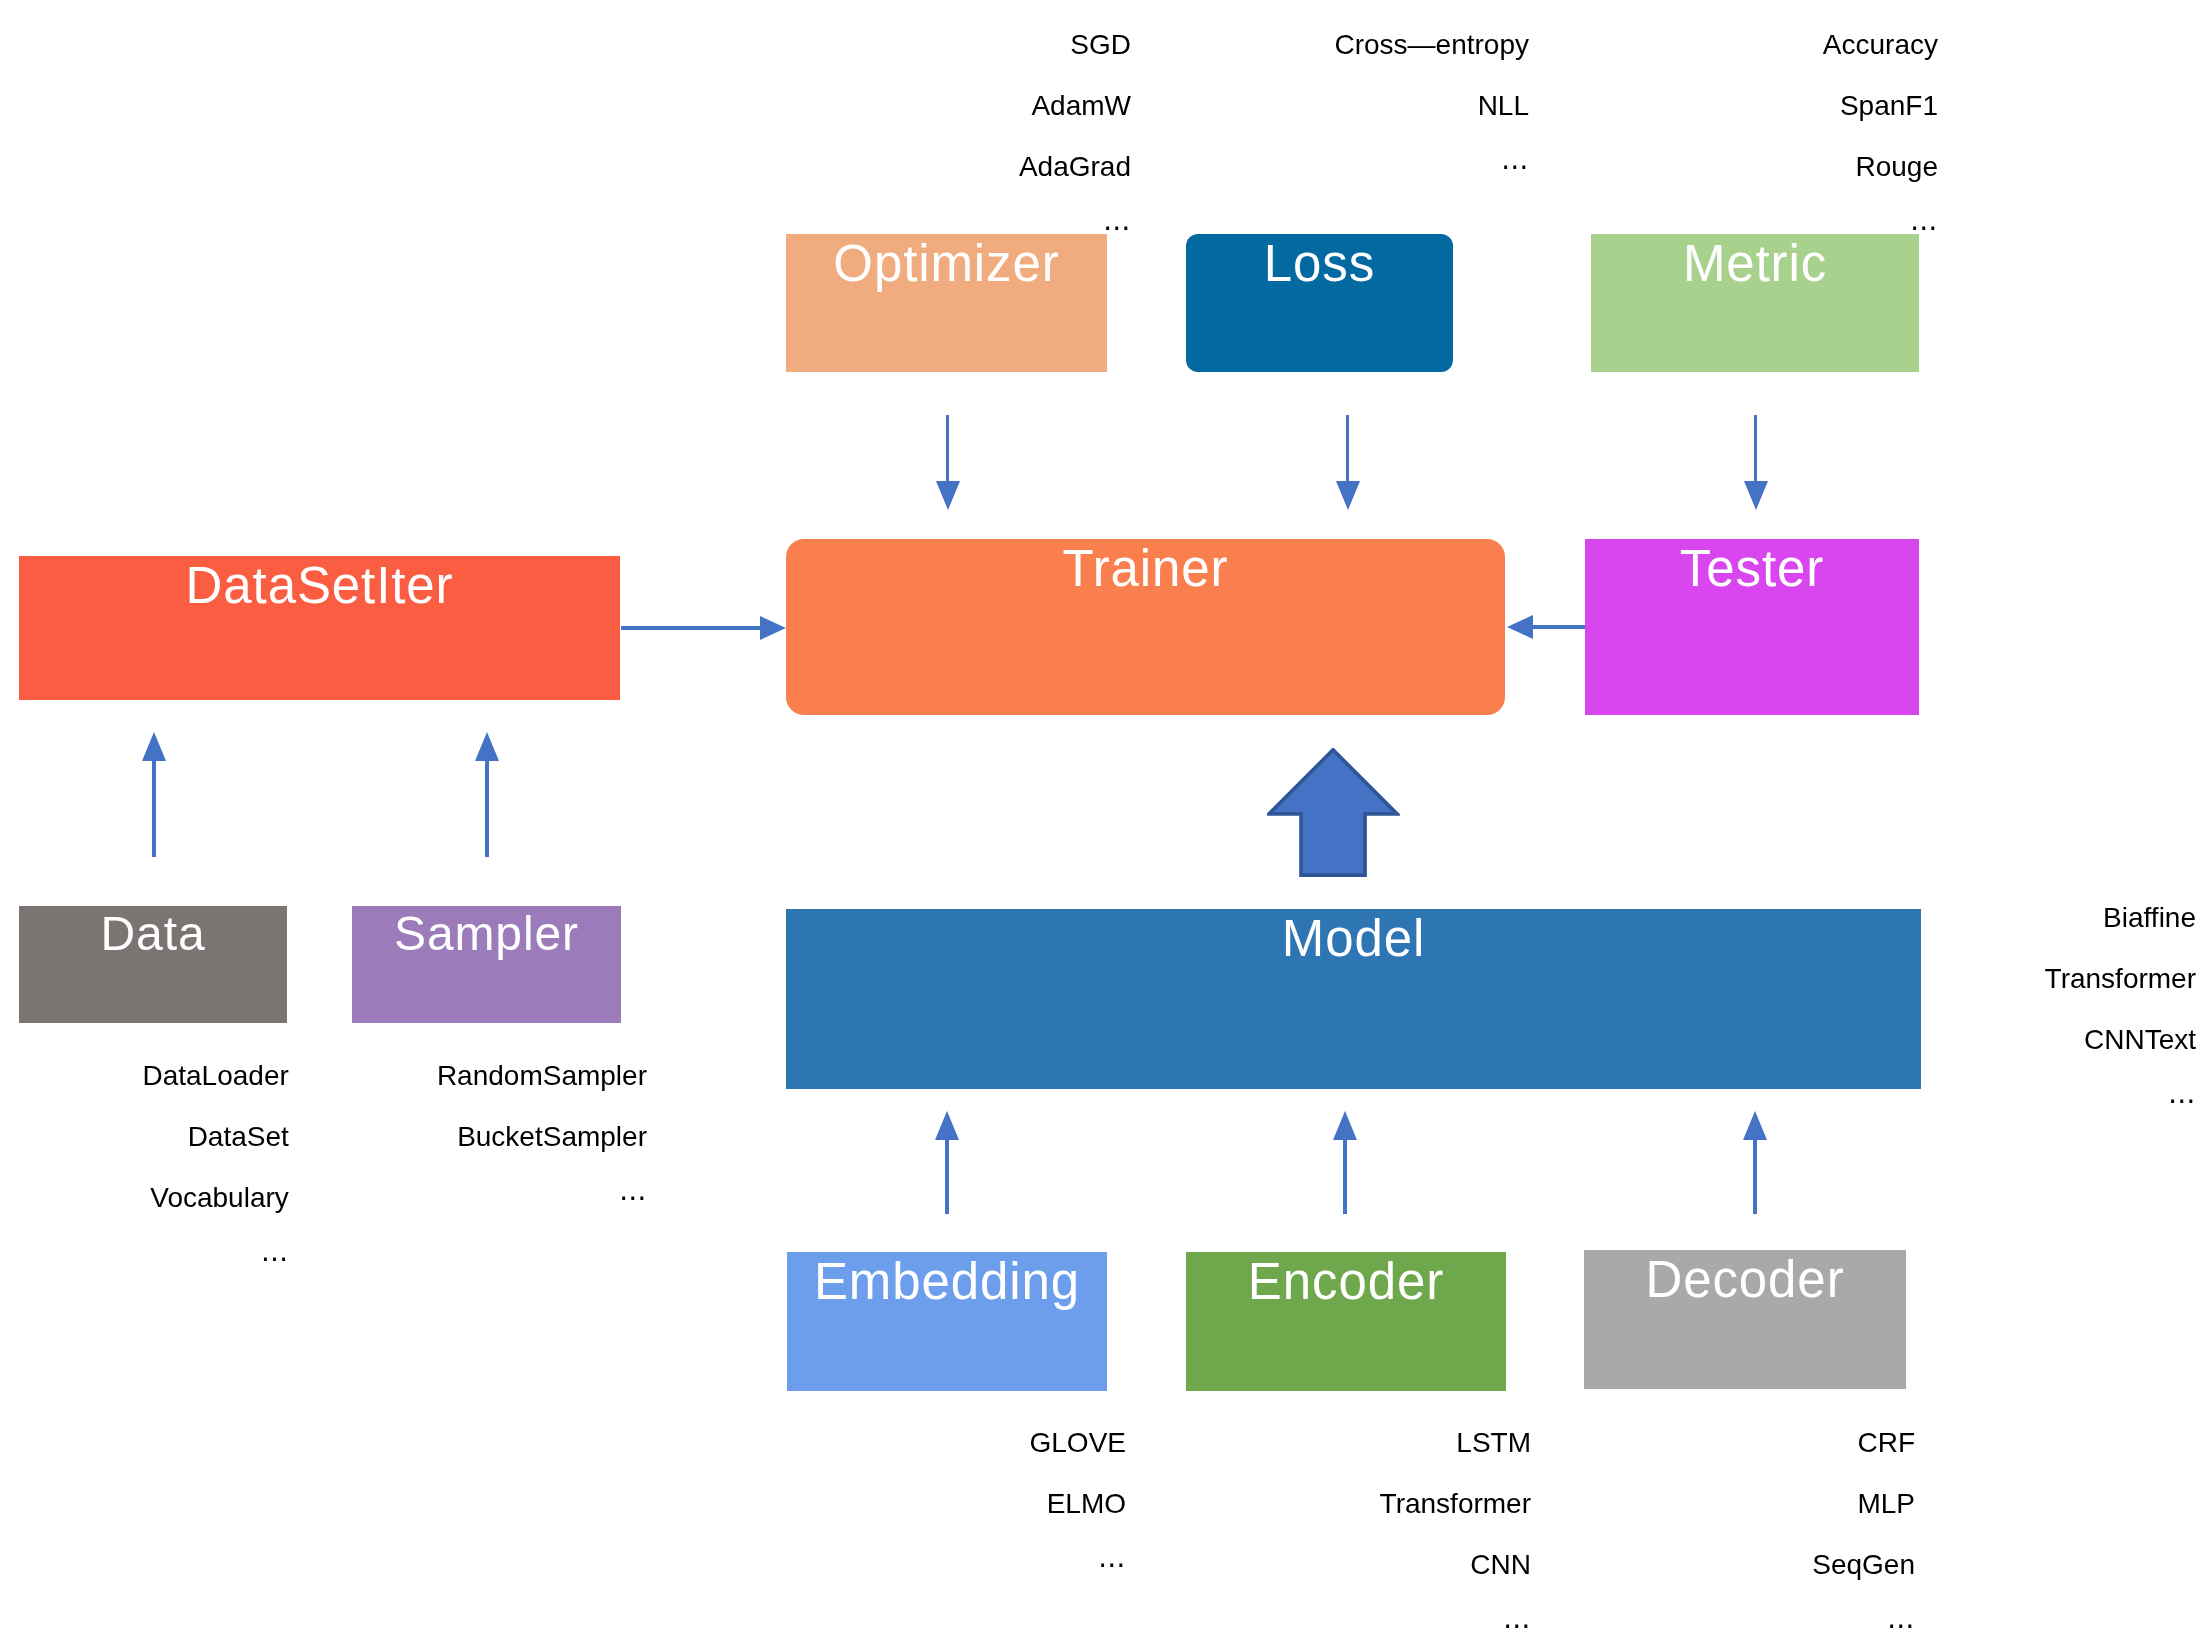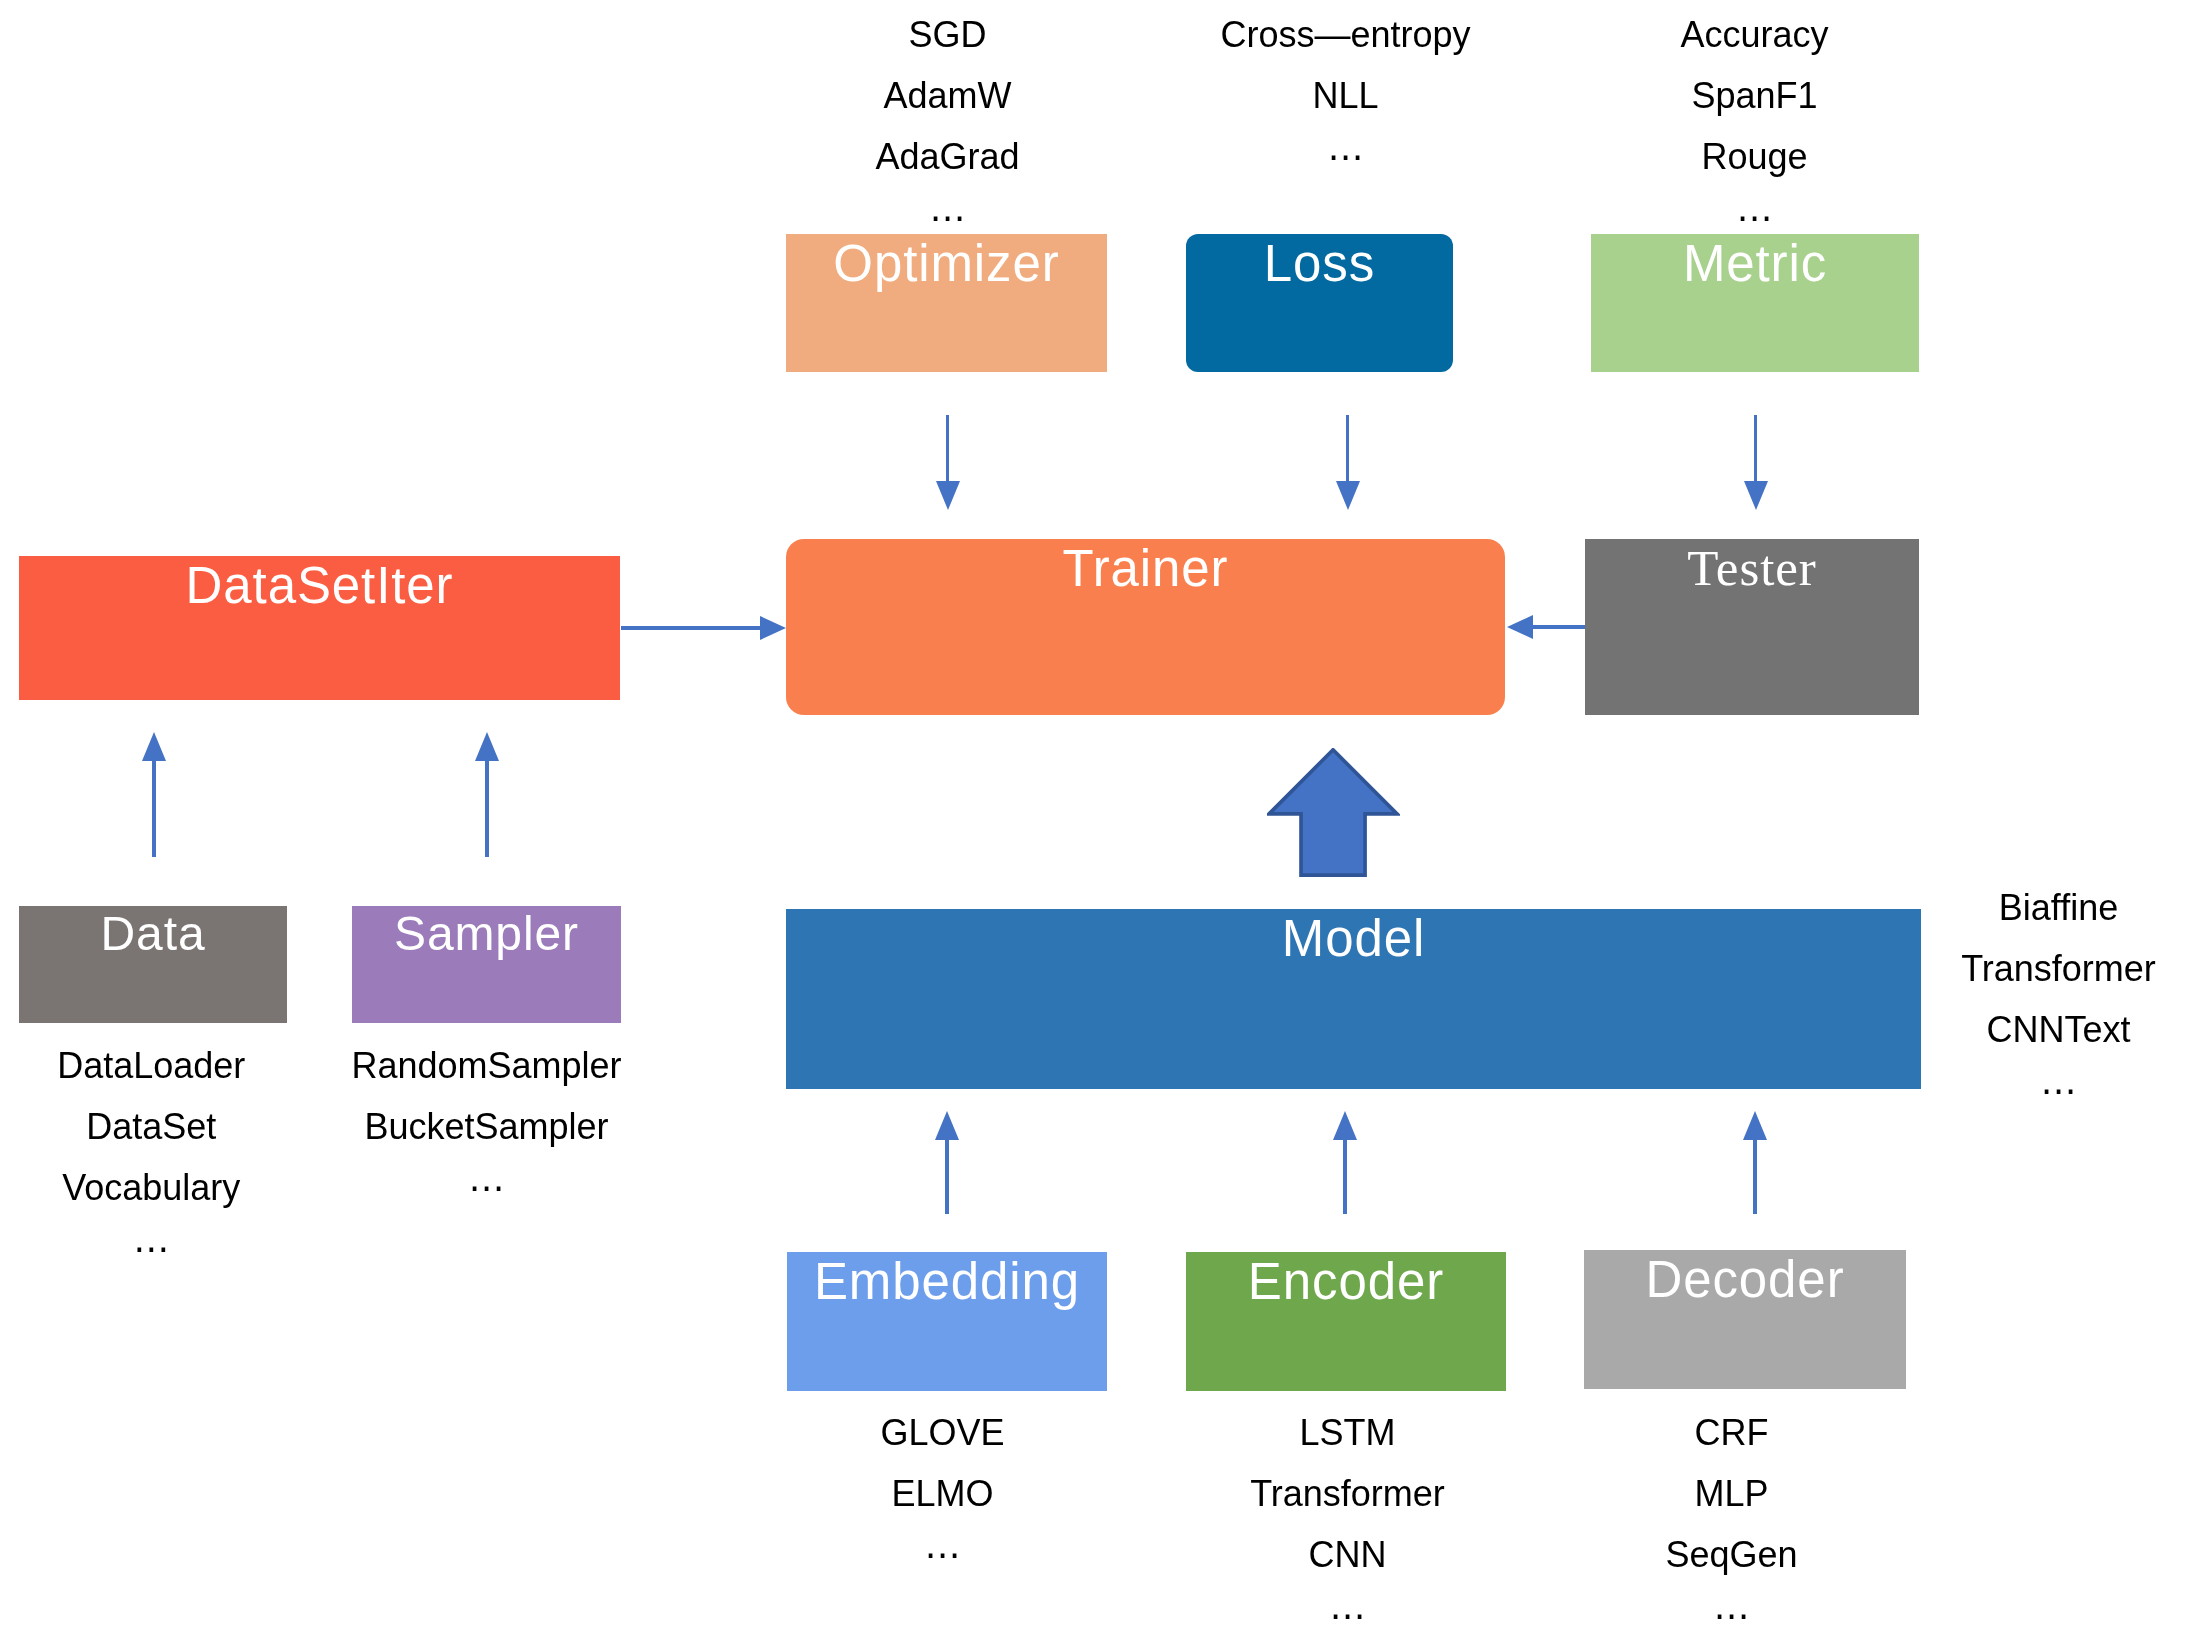--- a/index.html
+++ b/index.html
@@ -21,36 +21,37 @@
     font-size:51px;
     font-weight:400;
     letter-spacing:0.9px;
     white-space:nowrap;
   }
   .box-optimizer {left:786px;  top:234px;  width:321px;  height:138px; background:#F0AC7E;}
   .box-loss      {left:1186px; top:234px;  width:267px;  height:138px; background:#0369a1;border-radius:12px;}
   .box-metric    {left:1591px; top:234px;  width:328px;  height:138px; background:#A9D18E;}
   .box-datasetiter{left:19px;  top:556px;  width:601px;  height:144px; background:#FB5D42;}
   .box-trainer   {left:786px;  top:539px;  width:719px;  height:176px; background:#F9804E;border-radius:18px;}
-  .box-tester    {left:1585px; top:539px;  width:334px;  height:176px; background:#737373;font-family:Liberation Serif, serif;}
+  .box-tester    {left:1585px; top:539px;  width:334px;  height:176px; background:#d946ef;}
   .box-data      {left:19px;   top:906px;  width:268px;  height:117px; background:#7A7573; font-size:48px;}
   .box-sampler   {left:352px;  top:906px;  width:269px;  height:117px; background:#9B7BB9; font-size:48px;}
   .box-model     {left:786px;  top:909px;  width:1135px; height:180px; background:#2E75B4;}
   .box-embedding {left:787px;  top:1252px; width:320px;  height:139px; background:#6D9EEB;}
   .box-encoder   {left:1186px; top:1252px; width:320px;  height:139px; background:#6FA84C;}
   .box-decoder   {left:1584px; top:1250px; width:322px;  height:139px; background:#A9A9A9;}
 
   
   .vlist{
     position:absolute;
-    text-align:center;
+    text-align:right;
     color:#000000;
-    font-size:36px;
+    font-size:28px;
     line-height:61px;
     white-space:nowrap;
+    margin-top:10px;
   }
   .vlist .line{height:61px;}
   .list-optimizer {left:764px;  top:3.7px;    width:367px;}
   .list-loss      {left:1162px; top:3.7px;    width:367px;}
   .list-metric    {left:1571px; top:3.7px;    width:367px;}
   .list-data      {left:13.8px;   top:1035px; width:275px;}
   .list-sampler   {left:326px;  top:1035px; width:321px;}
   .list-model     {left:1921px; top:877px;  width:275px;}
   .list-embedding {left:759px;  top:1402px; width:367px; line-height:62px;}
   .list-encoder   {left:1164px; top:1402px; width:367px; line-height:62px;}

